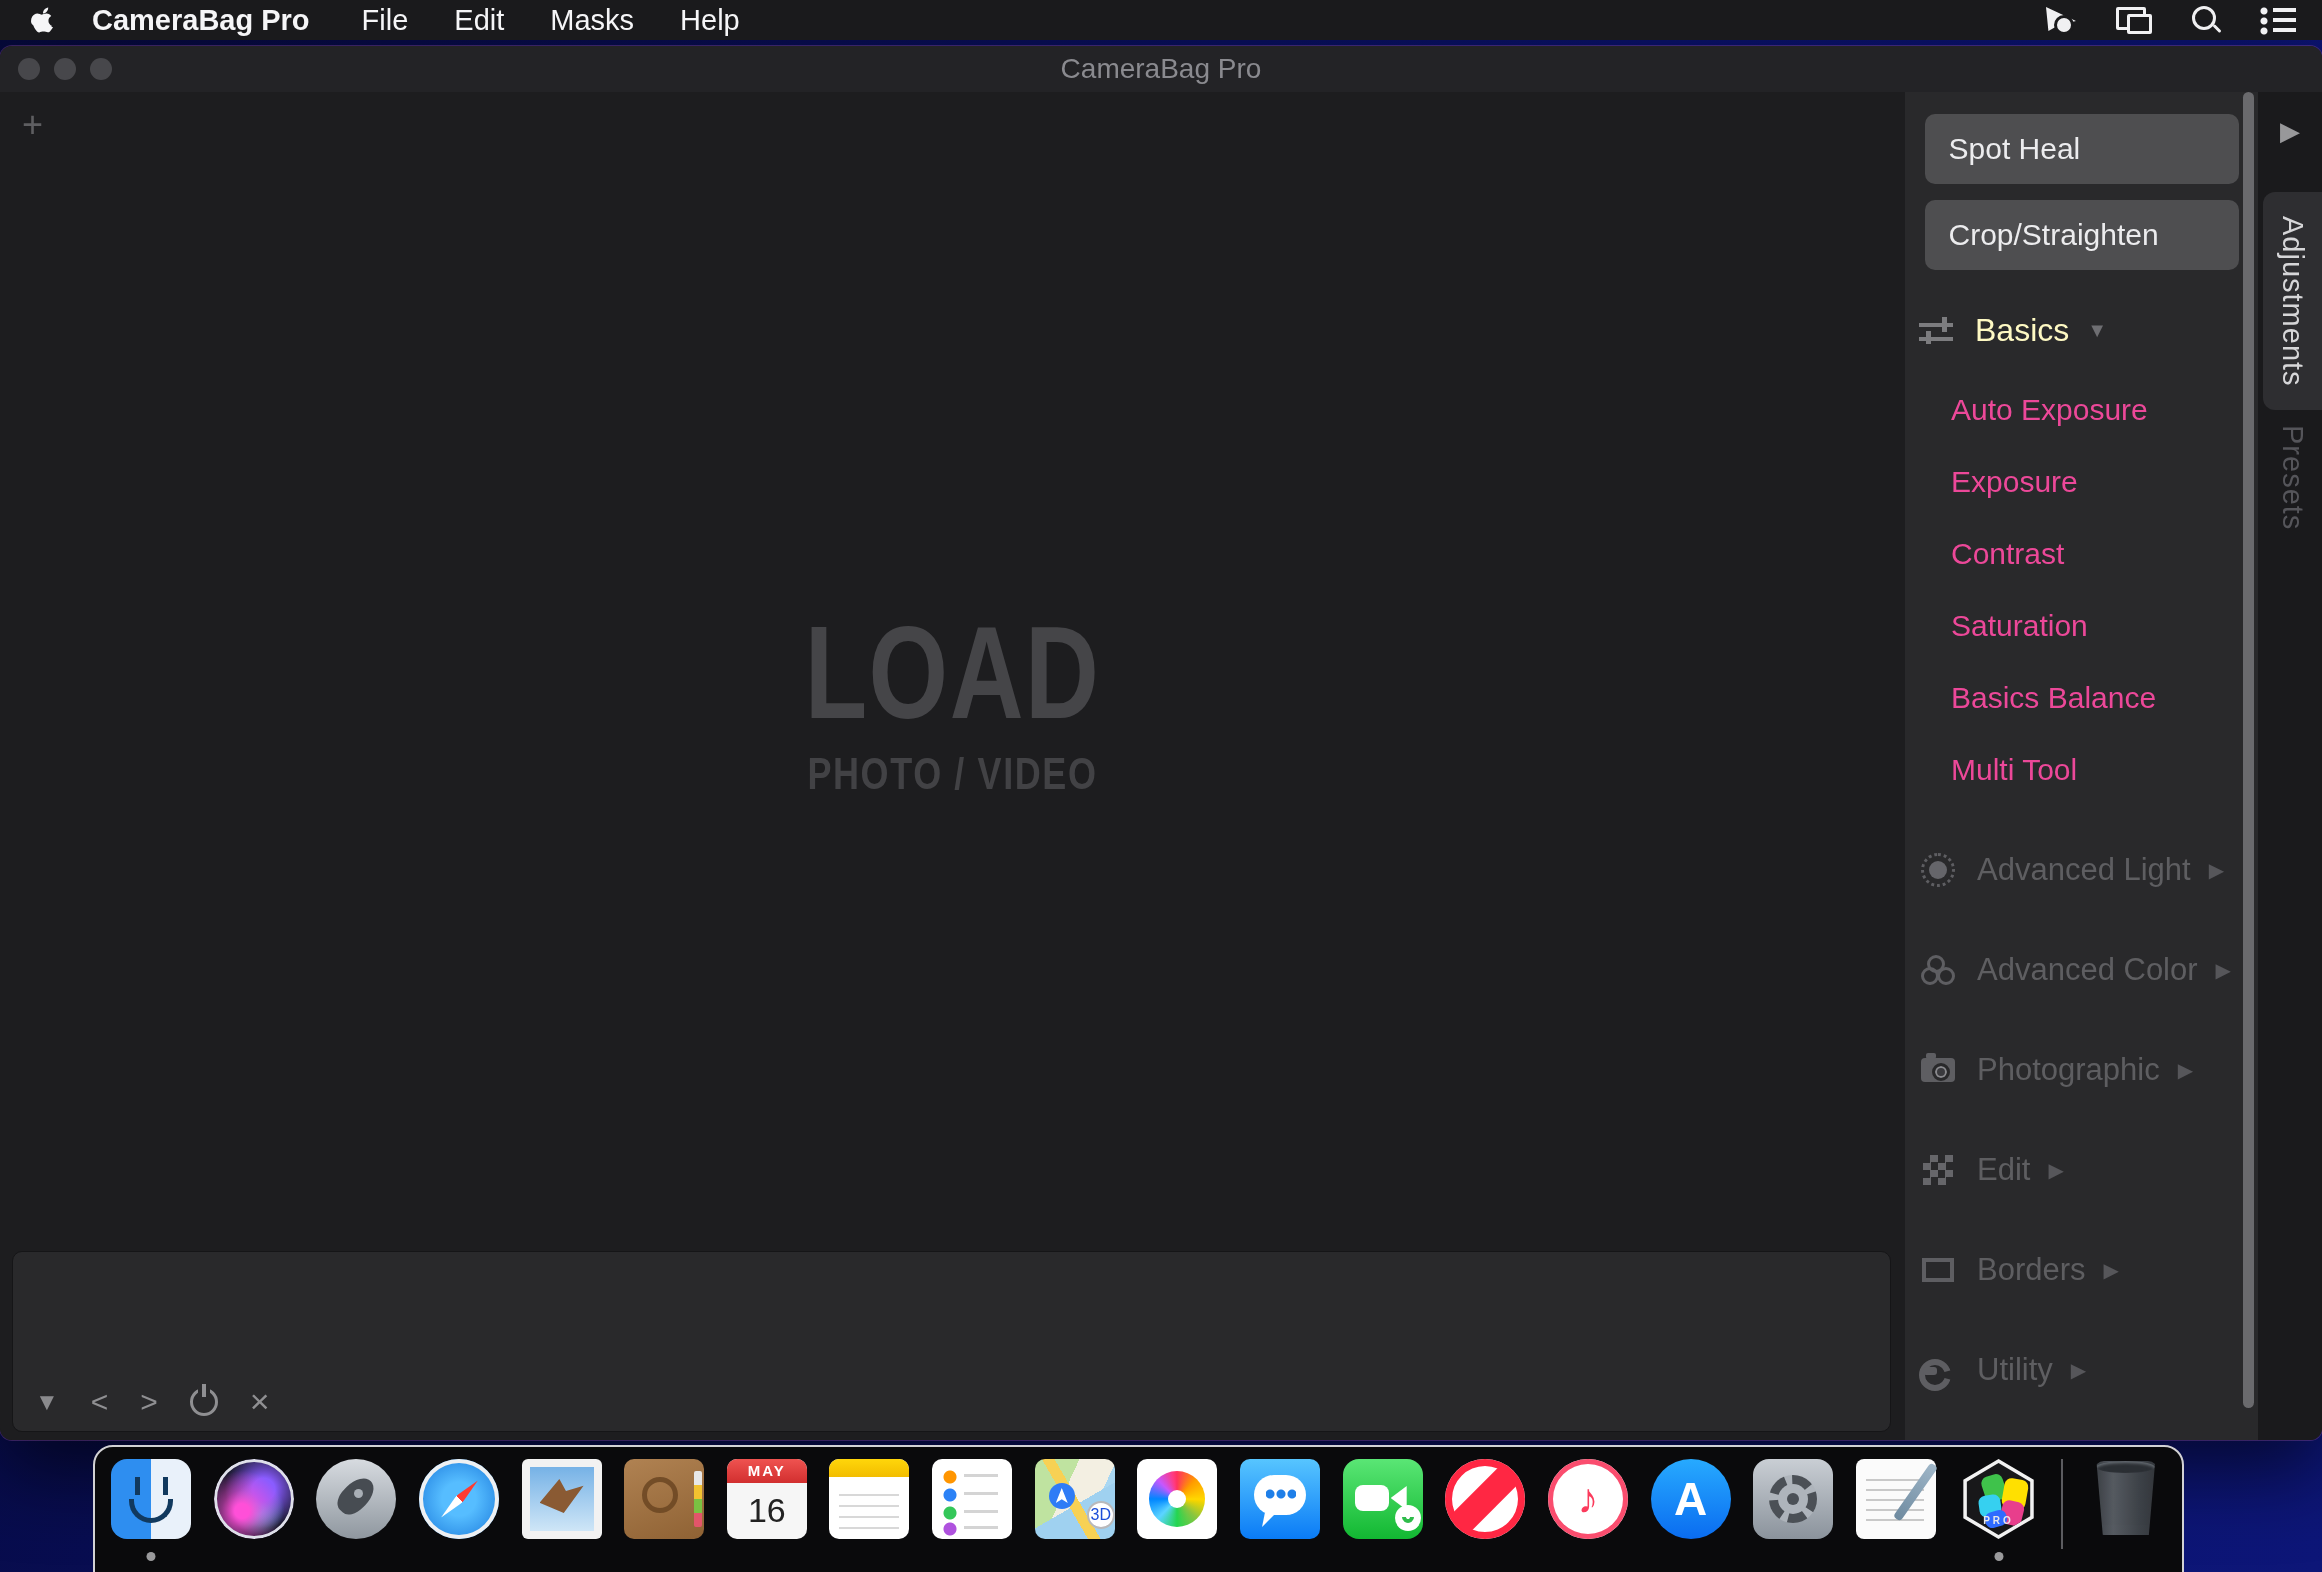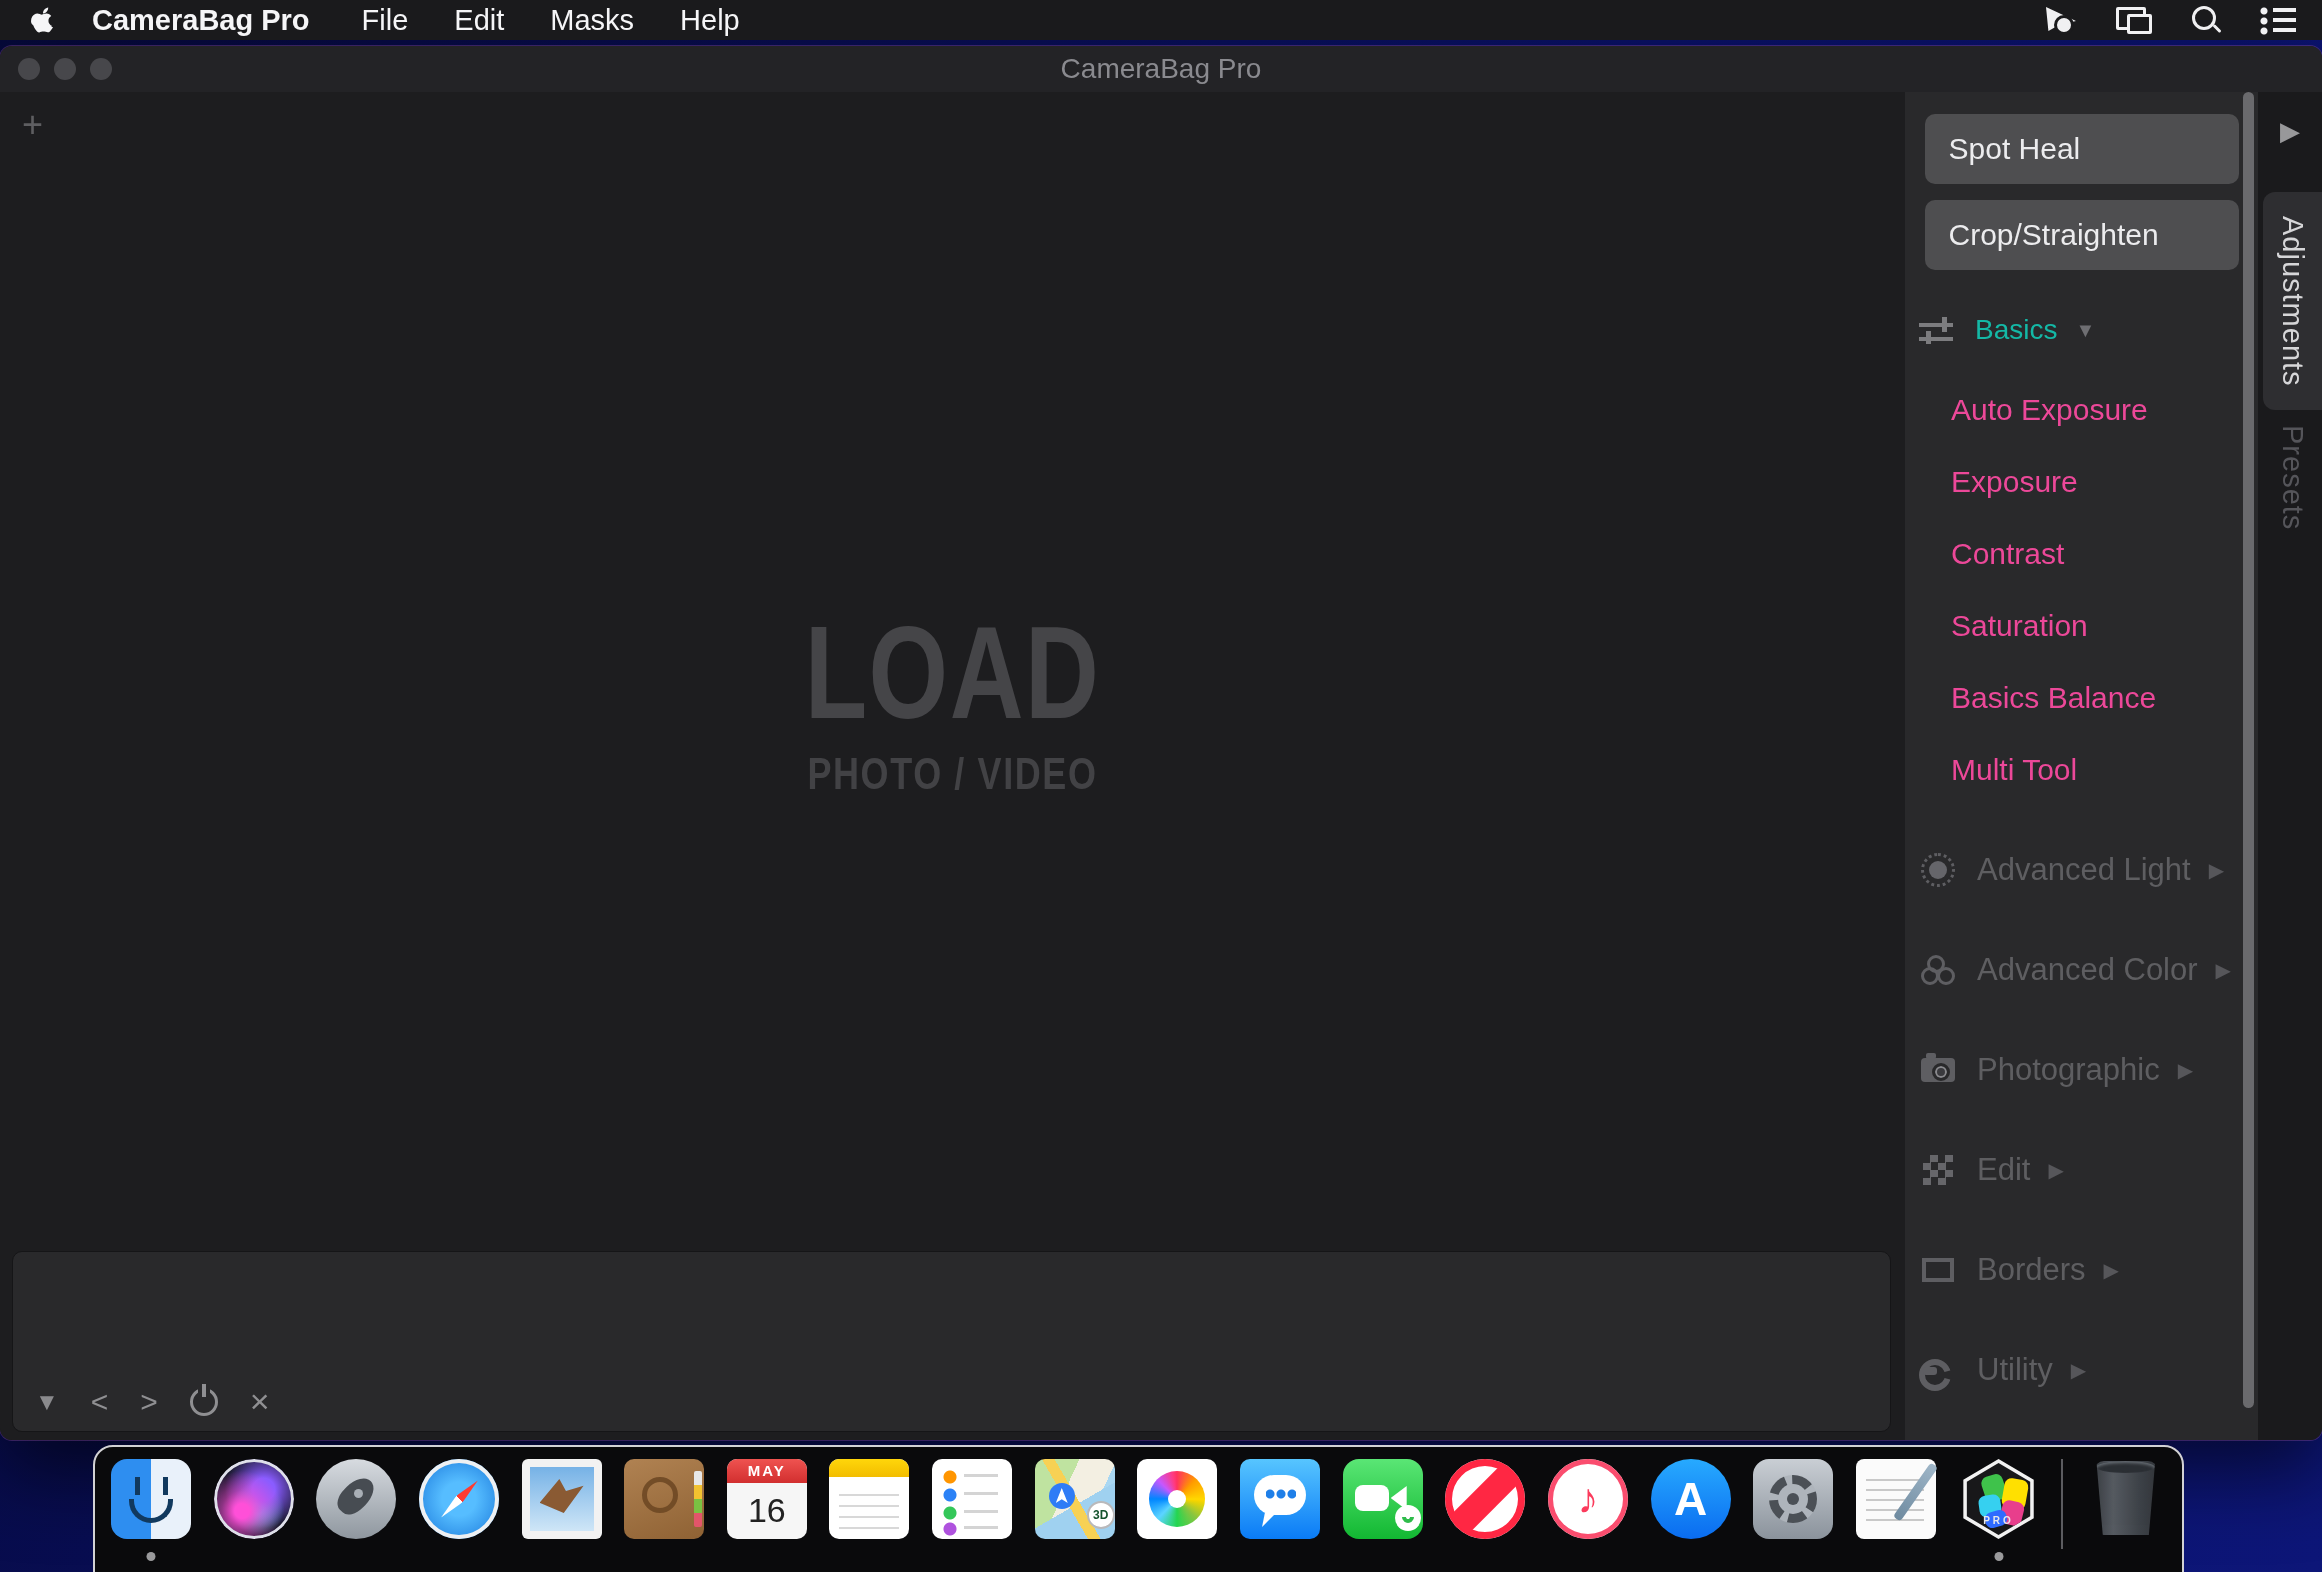--- a/index.html
+++ b/index.html
@@ -57,21 +57,21 @@
   .sidebar{width:353px;background:#29292b;position:relative;box-sizing:border-box;padding-top:22px;flex-shrink:0;}
   .tool-btn{display:block;width:314px;margin:0 auto 16px auto;height:70px;background:#4e4e50;border:none;
     border-radius:10px;color:#ececee;font-size:30px;text-align:left;padding-left:24px;
     font-family:inherit;cursor:pointer;}
   .basics-head{display:flex;align-items:center;margin:40px 0 0 14px;height:40px;}
   .ic-sliders{width:34px;height:28px;background:
     linear-gradient(#7c7c7f,#7c7c7f) 0 7px/34px 4px no-repeat,
     linear-gradient(#7c7c7f,#7c7c7f) 0 21px/34px 4px no-repeat,
     linear-gradient(#7c7c7f,#7c7c7f) 23px 1px/5px 15px no-repeat,
     linear-gradient(#7c7c7f,#7c7c7f) 7px 15px/5px 15px no-repeat;}
-  .basics-label{font-size:28px;color:#14b8a6;margin-left:22px;}
+  .basics-label{font-size:32px;color:#fef9c3;margin-left:22px;}
   .basics-caret{font-size:20px;color:#6e6e72;margin-left:18px;}
   .basics-items{list-style:none;margin:24px 0 0 0;padding:0;}
   .basics-items li{height:72px;line-height:72px;padding-left:46px;font-size:30px;color:#ec4899;}
   .groups{margin-top:14px;}
   .group-row{display:flex;align-items:center;height:100px;padding-left:14px;}
   .gic{width:38px;display:flex;justify-content:center;margin-right:20px;}
   .group-label{font-size:31px;color:#5e5e61;}
   .group-arrow{font-size:20px;color:#56565a;margin-left:18px;}
   
   .ic-sun{width:18px;height:18px;background:#65656a;border-radius:50%;position:relative;margin:6px;}
@@ -157,21 +157,21 @@
     linear-gradient(#d4d4d4,#d4d4d4) 32px 51px/34px 3px no-repeat,
     linear-gradient(#d4d4d4,#d4d4d4) 32px 67px/34px 3px no-repeat;background-repeat:no-repeat;}
   .maps{border-radius:10px;overflow:hidden;background:
     linear-gradient(60deg,transparent 42%,#f7d154 42% 52%,transparent 52%),
     linear-gradient(150deg,transparent 55%,#9fd1f0 55%),
     linear-gradient(115deg,#bfe3a0 0 38%,#f3efe2 38% 70%,#a9d7f2 70%);}
   .maps-nav{position:absolute;left:14px;top:24px;width:26px;height:26px;border-radius:50%;background:#2f7cf6;}
   .maps-nav::before{content:"";position:absolute;left:7px;top:5px;width:12px;height:15px;background:#fff;
     clip-path:polygon(50% 0,100% 100%,50% 75%,0 100%);}
   .maps-badge{position:absolute;right:0px;bottom:10px;width:28px;height:28px;border-radius:50%;background:#fff;
-    border:2px solid #b9b9bb;box-sizing:border-box;font-size:12px;color:#14532d;display:flex;align-items:center;justify-content:center;font-weight:bold;}
+    border:2px solid #b9b9bb;box-sizing:border-box;font-size:16px;color:#1d4ed8;display:flex;align-items:center;justify-content:center;font-weight:normal;}
   .photos{border-radius:10px;background:#fff;}
   .photos::before{content:"";position:absolute;left:12px;top:12px;width:56px;height:56px;border-radius:50%;
     background:conic-gradient(#ff375f,#ff9f0a,#ffd60a,#8bc34a,#30d158,#64d2ff,#0a84ff,#bf5af2,#ff375f);
     filter:saturate(1.1);}
   .photos::after{content:"";position:absolute;left:31px;top:31px;width:18px;height:18px;border-radius:50%;background:#fff;}
   .messages{border-radius:10px;background:linear-gradient(180deg,#57c5ff,#0a7bf6);}
   .messages::before{content:"";position:absolute;left:14px;top:16px;width:52px;height:40px;background:#fff;border-radius:20px;}
   .messages::after{content:"";position:absolute;left:22px;bottom:12px;width:14px;height:14px;background:#fff;
     clip-path:polygon(0 100%,100% 0,20% 0);}
   .msg-dots{position:absolute;left:26px;top:30px;width:30px;height:10px;background:

